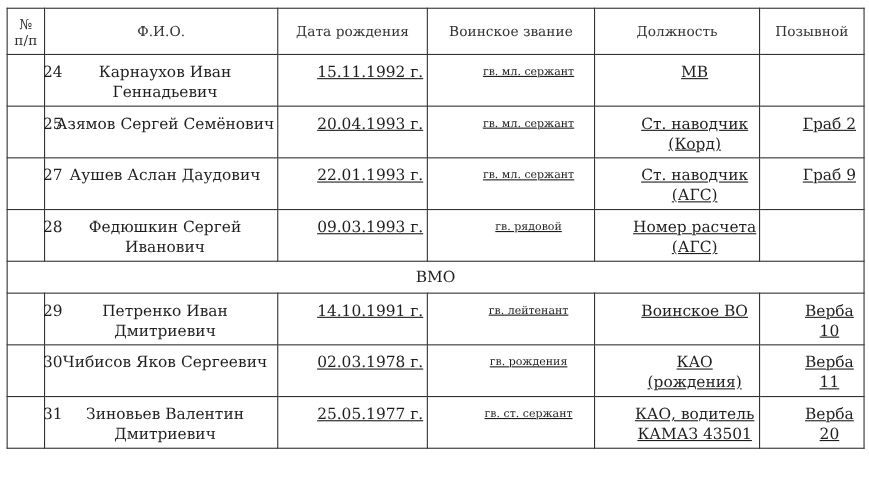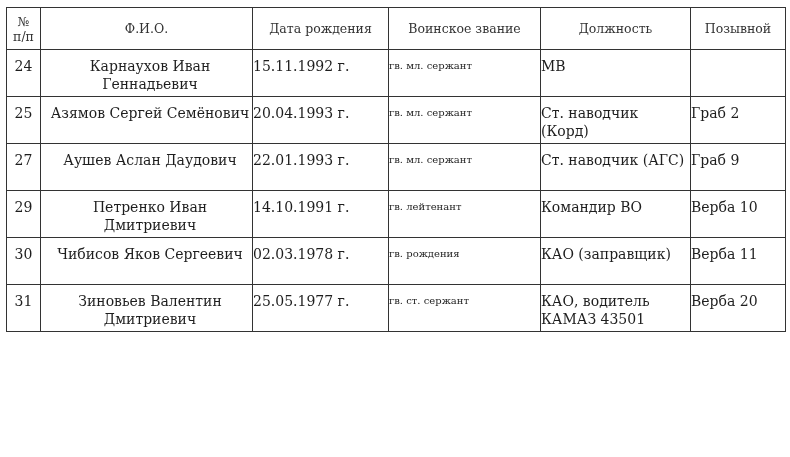--- a/index.html
+++ b/index.html
@@ -7,23 +7,23 @@
          font-family: "DejaVu Serif", "Liberation Serif", serif; color: #1e1e1e; }
   table.roster { position: absolute; left: 6px; top: 7px; width: 779px;
                  border-collapse: collapse; table-layout: fixed; }
   table.roster td, table.roster th { border: 1.3px solid #333; vertical-align: top;
                  padding: 0; font-weight: normal; }
   th { font-size: 12.5px; color: #333; height: 41px; vertical-align: middle !important;
        text-align: center; line-height: 15px; }
   td { font-size: 14px; line-height: 18px; }
   td.num { text-align: center; padding-top: 7px !important; }
   td.name { text-align: center; padding: 7px 0 0 7px !important; }
-  td.c { padding-top: 7px !important; }
+  td.c { text-align: center; padding-top: 7px !important; text-decoration: underline; }
   td.rank { font-size: 10px; }
-  tr.row td { height: 39px; }
+  tr.row td { height: 39px; padding-left: 32px; }
   tr.section td { height: 28px; text-align: center; vertical-align: middle; font-size: 14px; }
 </style>
 </head>
 <body>
 
 <table class="roster">
   <colgroup>
     <col style="width:34px">
       <col style="width:212px">
       <col style="width:136px">
@@ -60,33 +60,44 @@
     </tr>
     <tr class="row">
       <td class="num">27</td>
       <td class="name">Аушев Аслан Даудович</td>
       <td class="c">22.01.1993 г.</td>
       <td class="c rank">гв. мл. сержант</td>
       <td class="c">Ст. наводчик (АГС)</td>
       <td class="c">Граб 9</td>
     </tr>
     <tr class="row">
+      <td class="num">28</td>
+      <td class="name">Федюшкин Сергей Иванович</td>
+      <td class="c">09.03.1993 г.</td>
+      <td class="c rank">гв. рядовой</td>
+      <td class="c">Номер расчета (АГС)</td>
+      <td class="c"></td>
+    </tr>
+    <tr class="section">
+      <td colspan="6">ВМО</td>
+    </tr>
+    <tr class="row">
       <td class="num">29</td>
       <td class="name">Петренко Иван Дмитриевич</td>
       <td class="c">14.10.1991 г.</td>
       <td class="c rank">гв. лейтенант</td>
-      <td class="c">Командир ВО</td>
+      <td class="c">Воинское ВО</td>
       <td class="c">Верба 10</td>
     </tr>
     <tr class="row">
       <td class="num">30</td>
       <td class="name">Чибисов Яков Сергеевич</td>
       <td class="c">02.03.1978 г.</td>
       <td class="c rank">гв. рождения</td>
-      <td class="c">КАО (заправщик)</td>
+      <td class="c">КАО (рождения)</td>
       <td class="c">Верба 11</td>
     </tr>
     <tr class="row">
       <td class="num">31</td>
       <td class="name">Зиновьев Валентин Дмитриевич</td>
       <td class="c">25.05.1977 г.</td>
       <td class="c rank">гв. ст. сержант</td>
       <td class="c">КАО, водитель КАМАЗ 43501</td>
       <td class="c">Верба 20</td>
     </tr>

